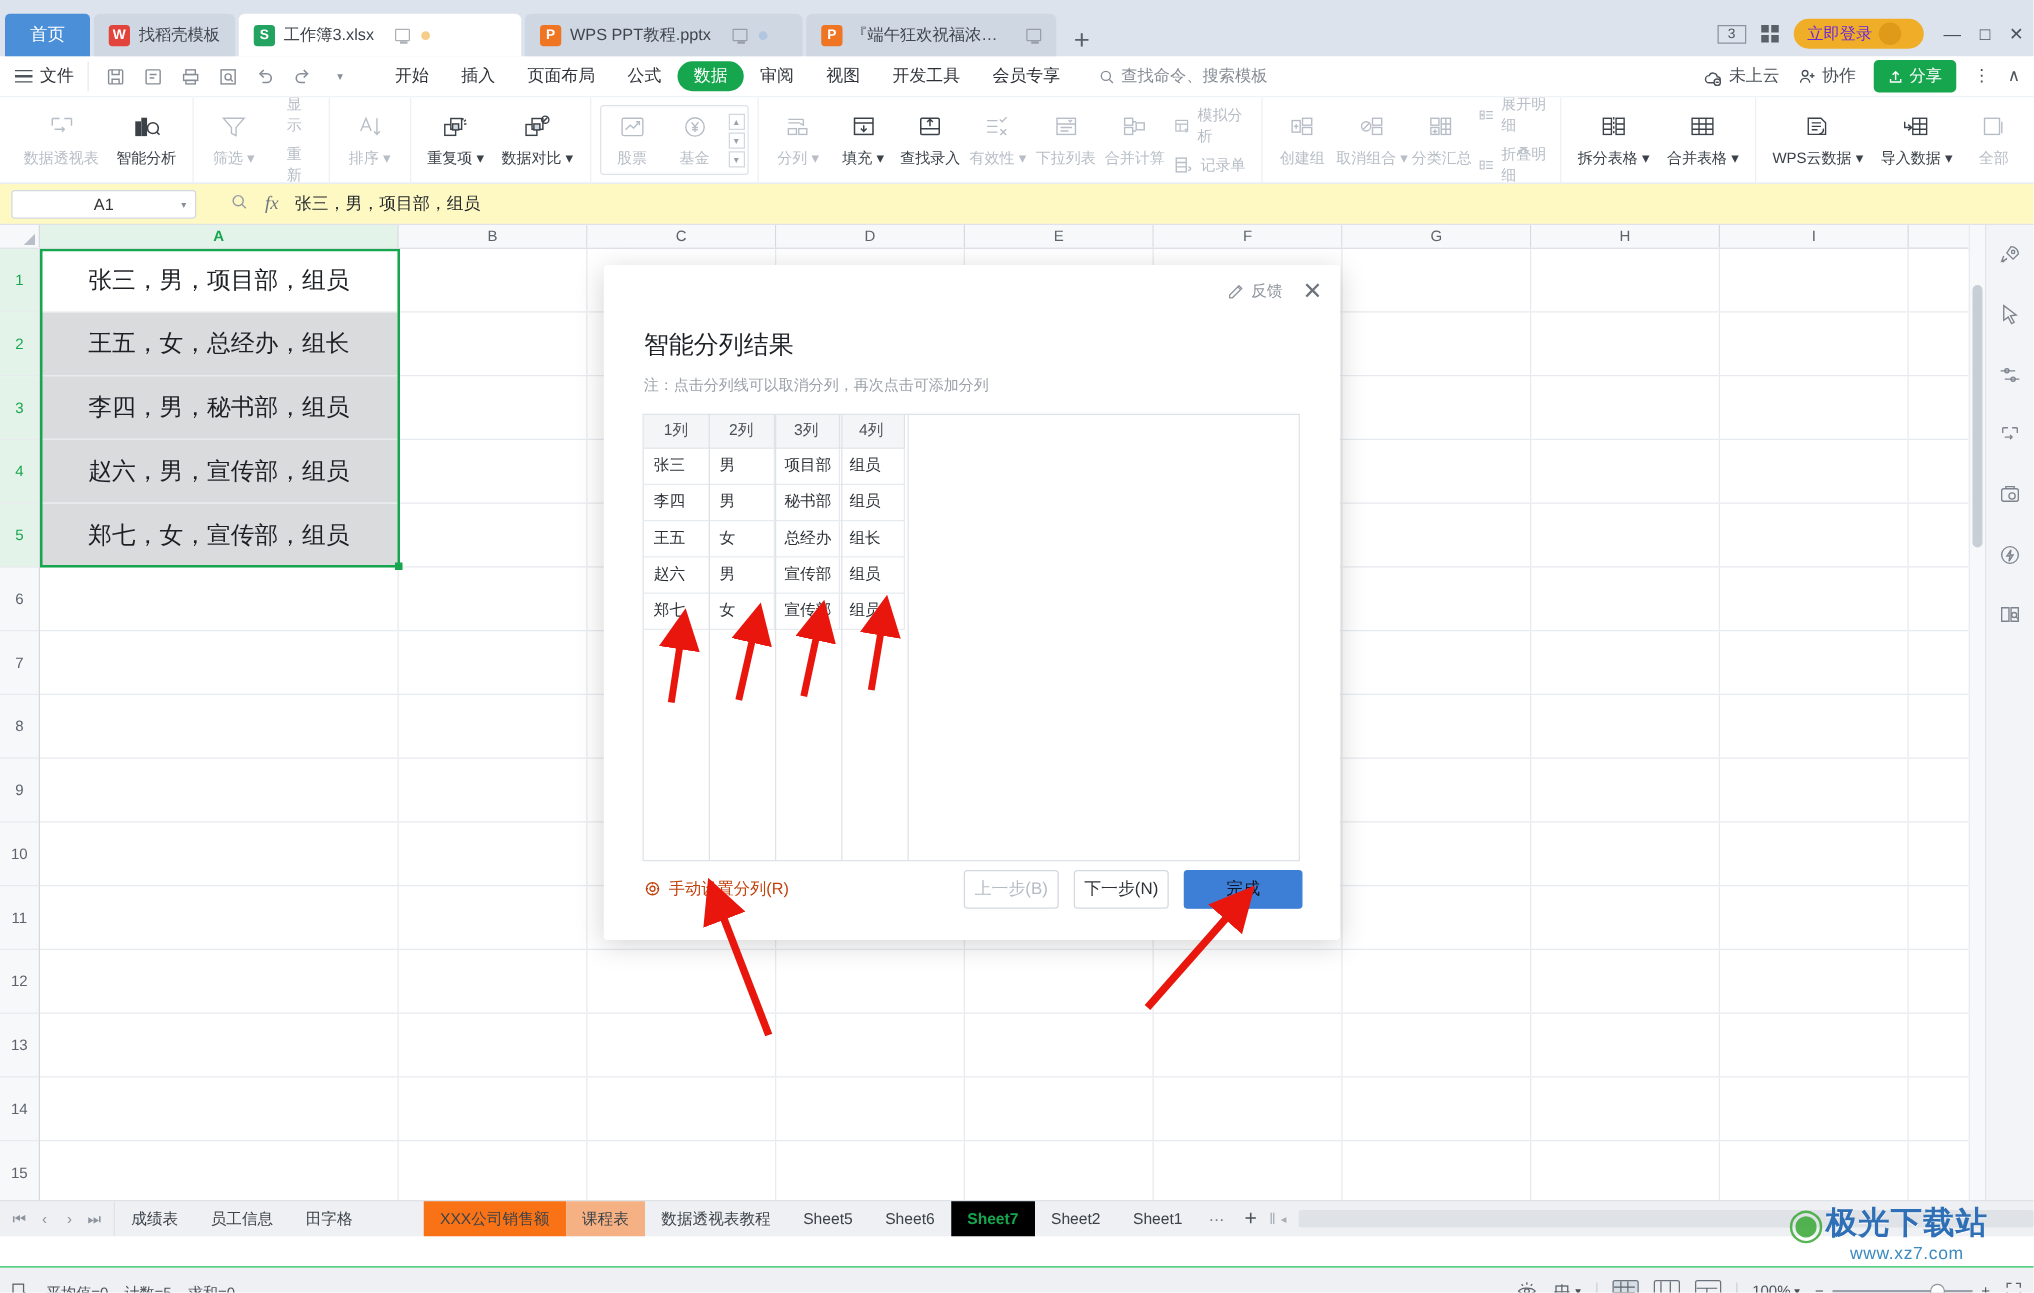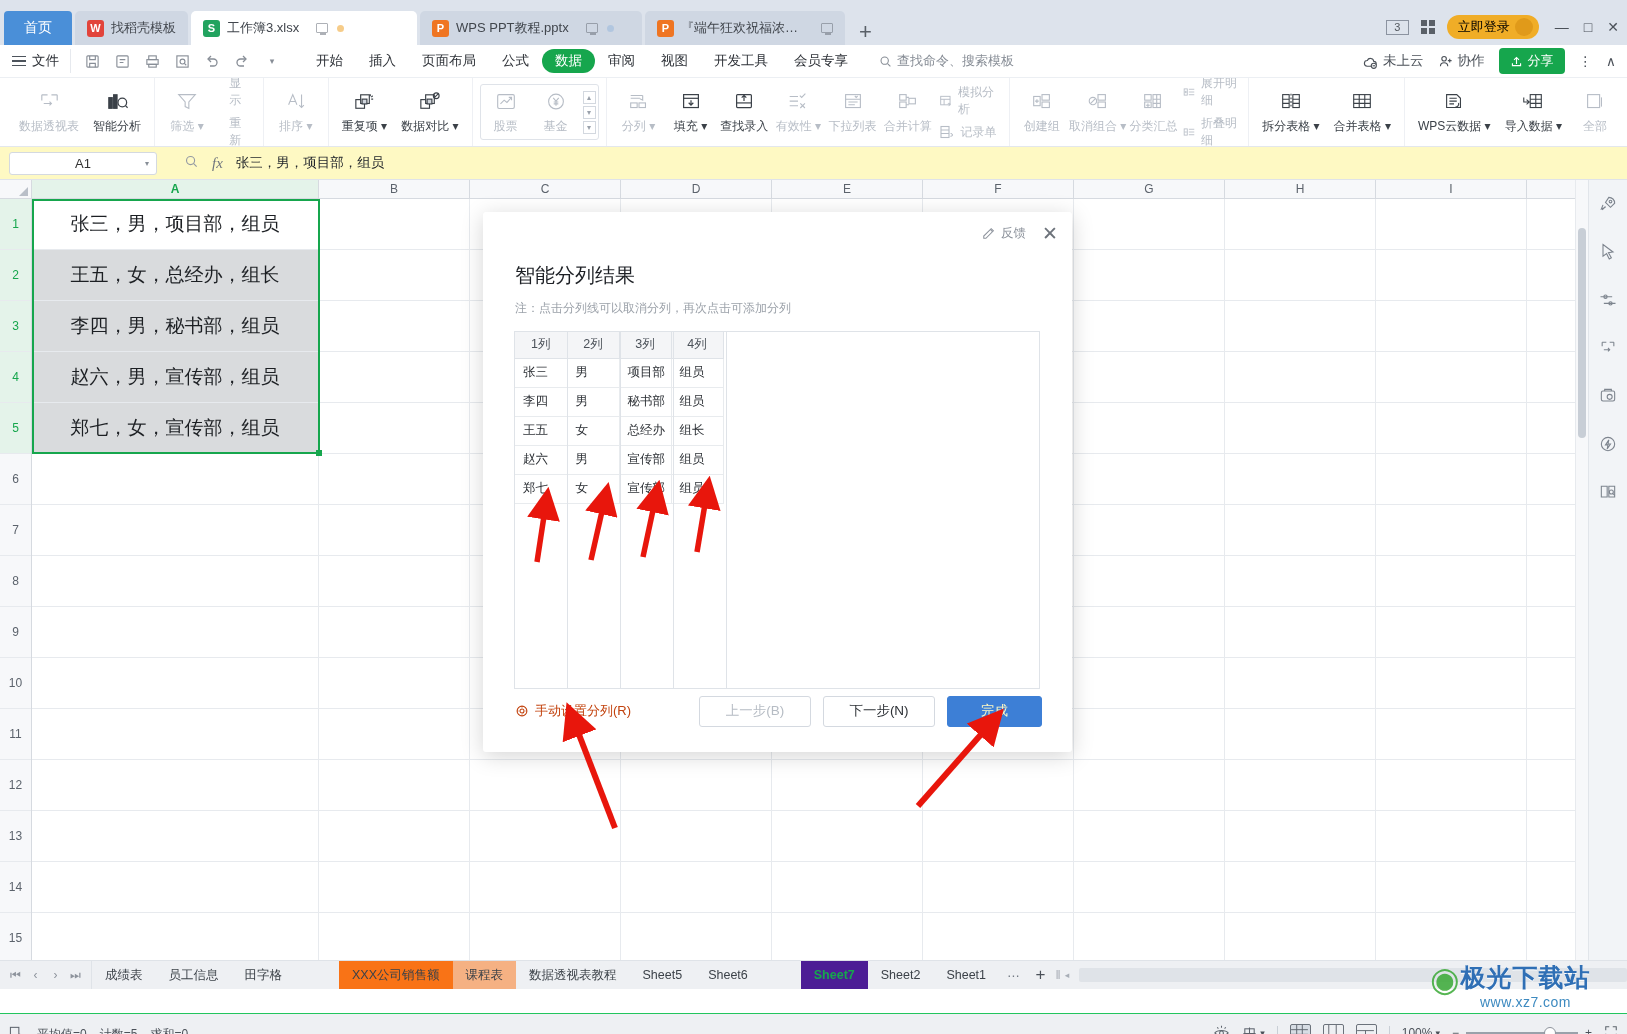--- a/index.html
+++ b/index.html
@@ -49,22 +49,22 @@
     margin-left: auto; display: flex; align-items: center;
     gap: 12px; padding: 0 8px 6px 0;
   }
   .count-box {
     border: 1px solid #8b93a0; font-size: 11px; padding: 0 3px;
     color: #53595f; min-width: 23px; text-align: center; height: 15px; line-height: 13px;
   }
   .grid4 { display: grid; grid-template-columns: 6px 6px; grid-template-rows: 6px 6px; gap: 2px; }
   .grid4 i { background: #5a6068; display: block; }
   .login-btn {
-    background: #f0ad27; color: #000000; border-radius: 12px; height: 24px;
-    padding: 0 6px 0 11px; display: flex; align-items: center; gap: 5px;
+    background: #f0ad27; color: #6d28d9; border-radius: 12px; height: 24px;
+    padding: 0 18px 0 11px; display: flex; align-items: center; gap: 5px;
     font-size: 13px; white-space: nowrap;
   }
   .login-av { width: 18px; height: 18px; border-radius: 50%; background: #e09a1a; }
   .wctl { display: flex; align-items: center; gap: 15px; color: #4b5159; font-size: 14px; padding-left: 4px; }
 
   
   .menubar {
     height: 33px; background: #fff; display: flex; align-items: center;
     border-bottom: 1px solid #eceff3; font-size: 13.5px; color: #2e3238;
   }
@@ -169,40 +169,40 @@
   }
   .dt td {
     height: 29px; border-right: 1px solid #e8ebee; border-bottom: 1px solid #e8ebee;
     font-size: 12.5px; color: #2d3136; padding-left: 8px; width: 52px;
   }
   .colline { position: absolute; top: 0; bottom: 0; width: 1px; background: #dfe3e8; }
   .dlg-footer { position: absolute; left: 0; right: 0; bottom: 26px; height: 30px; display: flex; align-items: center; }
   .manual { display: flex; align-items: center; gap: 6px; color: #c2410c; font-size: 13px; margin-left: 32px; cursor: pointer; }
   .dbtns { margin-left: auto; display: flex; gap: 12px; margin-right: 30px; }
   .dbtn {
-    width: 112px; height: 31px; border: 1px solid #d4d9e0; border-radius: 3px; background: #fff;
+    width: 76px; height: 31px; border: 1px solid #d4d9e0; border-radius: 3px; background: #fff;
     display: flex; align-items: center; justify-content: center; font-size: 13.5px; color: #2d3136; cursor: pointer;
   }
   .dbtn.disabled { color: #b6bcc4; }
-  .dbtn.primary { background: #3d7fd6; border-color: #3d7fd6; color: #fef9c3; width: 95px; }
+  .dbtn.primary { background: #3d7fd6; border-color: #3d7fd6; color: #0f172a; width: 95px; }
 
   
   .arrow-layer { position: absolute; inset: 0; pointer-events: none; z-index: 30; }
 
   
   .sheettabs {
     height: 29px; background: #eef0f3; display: flex; align-items: stretch;
     border-top: 1px solid #dfe3e8; font-size: 12.5px; color: #3c4249;
   }
   .navarrows { display: flex; align-items: center; gap: 3px; padding: 0 7px; color: #8d939c; border-right: 1px solid #dfe3e8; }
   .navarrows span { width: 17px; text-align: center; cursor: pointer; font-size: 12px; }
   .stab { display: flex; align-items: center; padding: 0 13px; cursor: pointer; white-space: nowrap; }
   .stab.blue { background: #f97316; margin-left: 44px; }
   .stab.orange { background: #f5b183; }
-  .stab.active { background: #4c1d95; color: #16a64d; font-weight: bold; margin-left: 40px; }
+  .stab.active { background: #000000; color: #16a64d; font-weight: bold; }
   .tdots { padding: 0 8px; display: flex; align-items: center; color: #737a83; }
   .tplus { padding: 0 8px; display: flex; align-items: center; font-size: 17px; color: #4b5159; }
   .hscroll { flex: 1; background: #dfe3e8; margin: 7px 0 7px 8px; border-radius: 2px; position: relative; }
   .hsep { display: flex; align-items: center; color: #a8aeb6; padding: 0 2px; }
 
   
   .statusbar {
     height: 30px; background: #eef0f3; display: flex; align-items: flex-end;
     font-size: 12px; color: #4b5159; border-top: 1px solid #22c55e; margin-top: 24px;
   }

